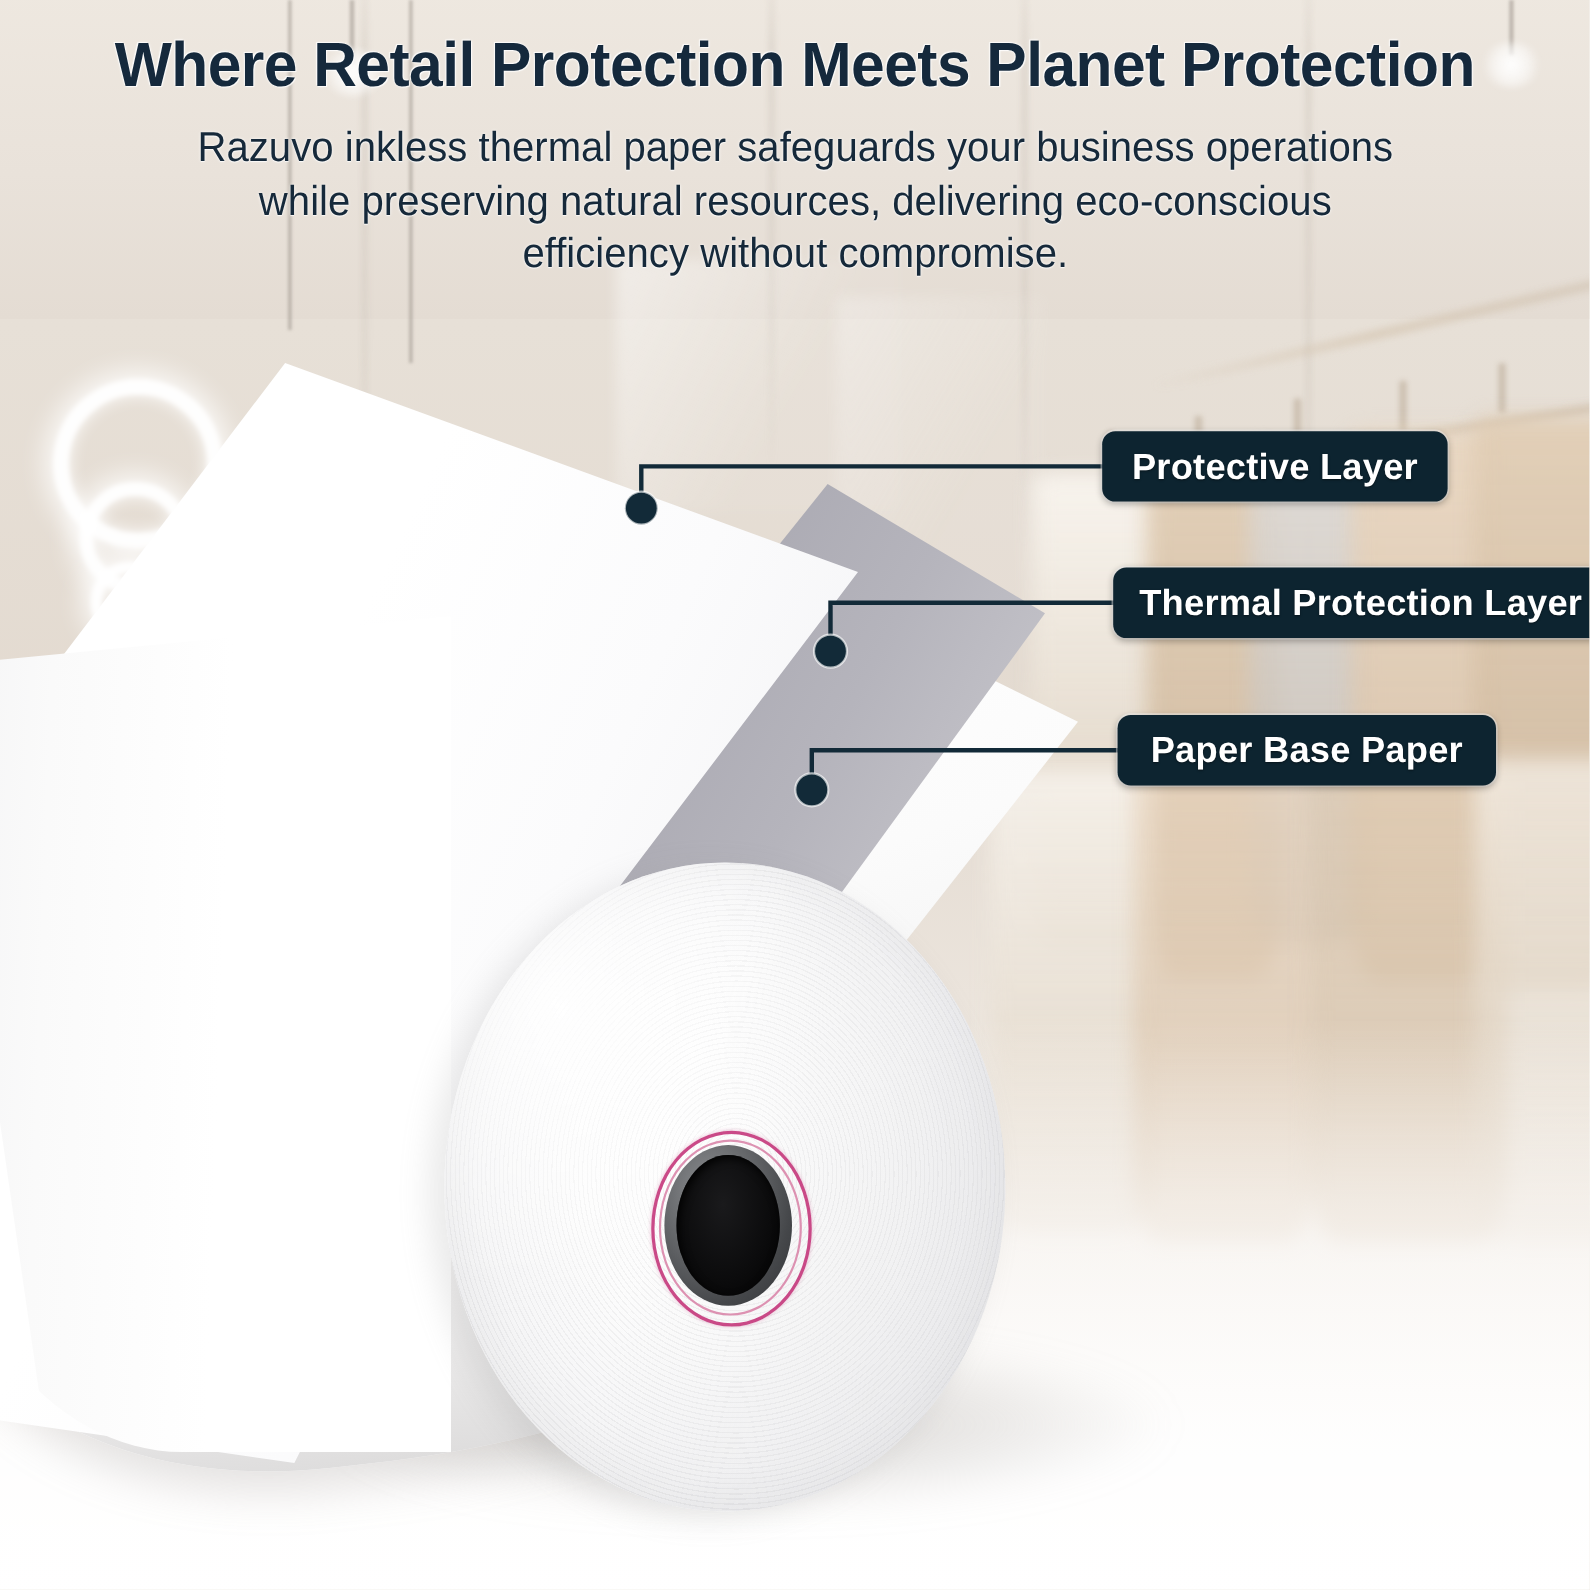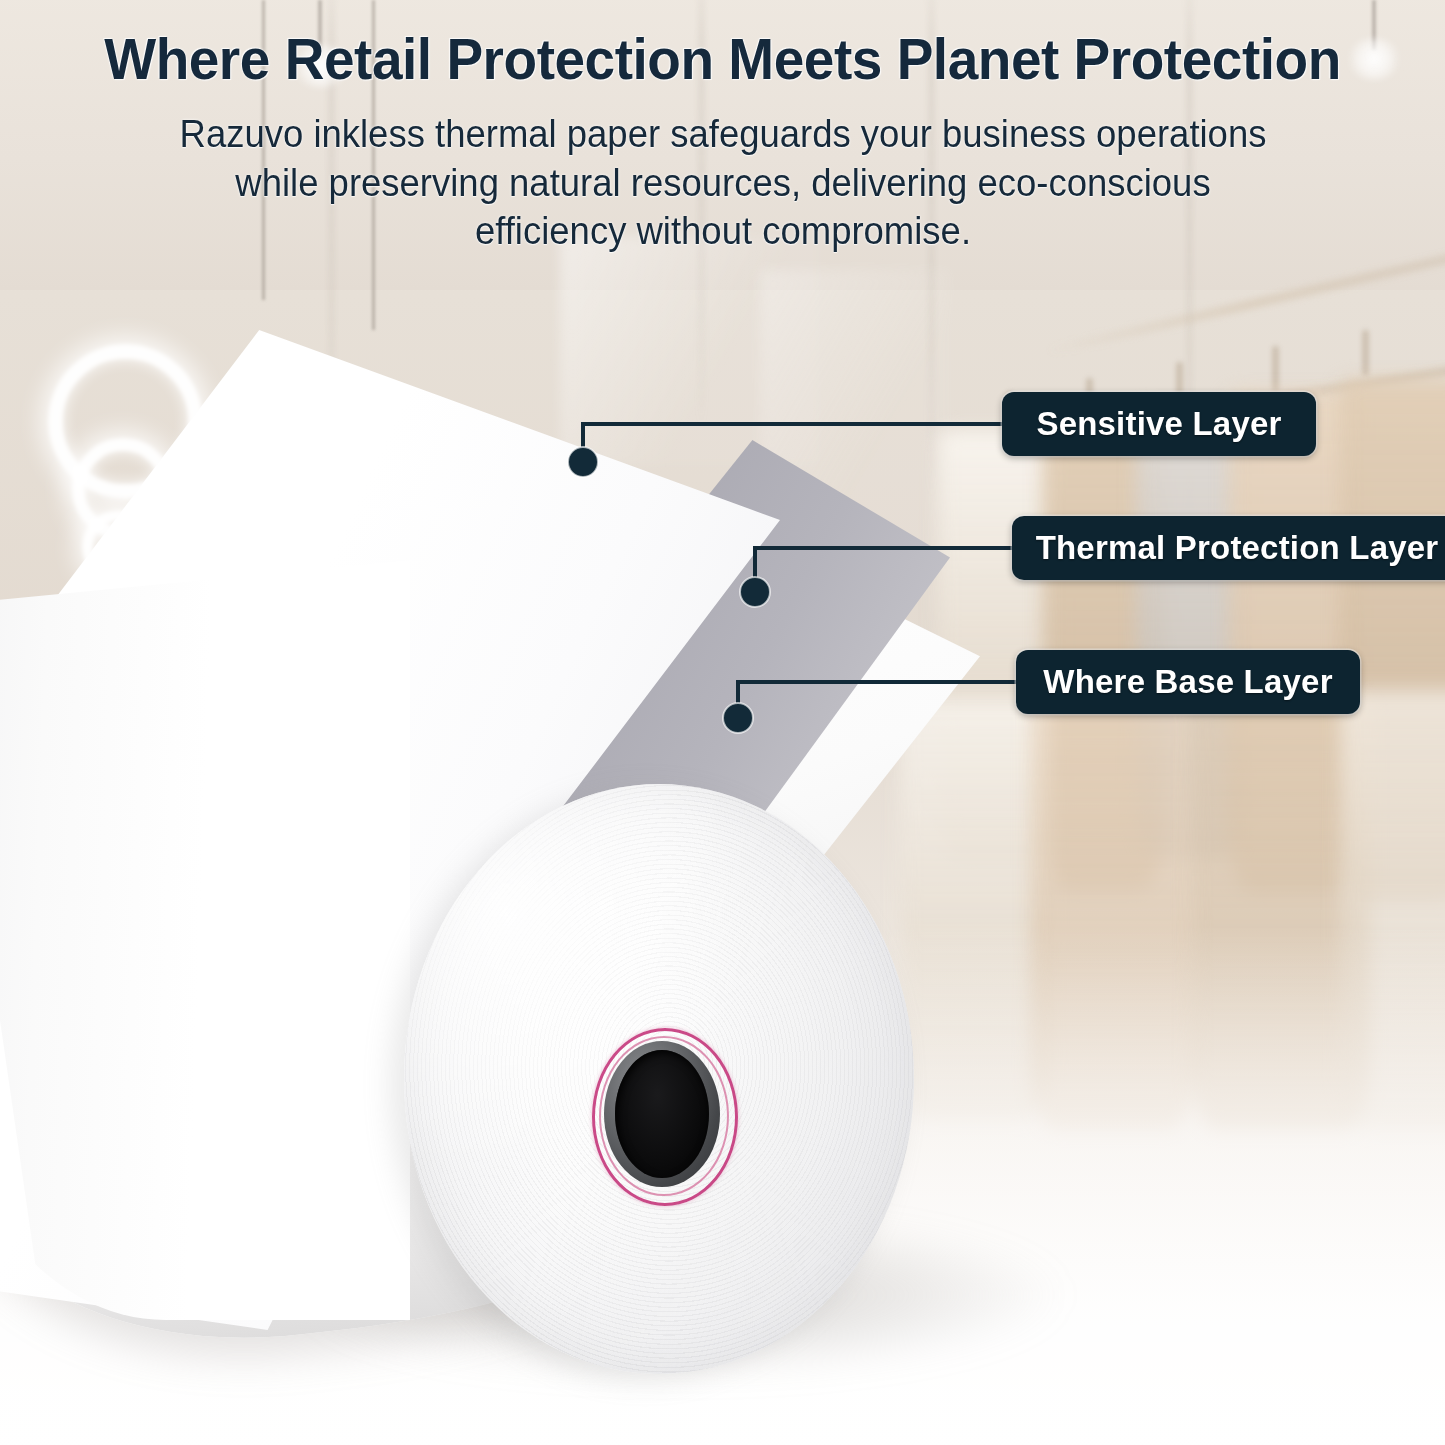--- a/index.html
+++ b/index.html
@@ -405,25 +405,25 @@
         <path d="M 583 462 L 583 424 L 1002 424 L 1002 424" fill="none" stroke="#122a38" stroke-width="4" stroke-linecap="square"></path>
         <circle cx="583" cy="462" r="15" fill="#122a38" stroke="rgba(255,255,255,.65)" stroke-width="2"></circle>
         <path d="M 755 592 L 755 548 L 1012 548 L 1012 548" fill="none" stroke="#122a38" stroke-width="4" stroke-linecap="square"></path>
         <circle cx="755" cy="592" r="15" fill="#122a38" stroke="rgba(255,255,255,.65)" stroke-width="2"></circle>
         <path d="M 738 718 L 738 682 L 1016 682 L 1016 682" fill="none" stroke="#122a38" stroke-width="4" stroke-linecap="square"></path>
         <circle cx="738" cy="718" r="15" fill="#122a38" stroke="rgba(255,255,255,.65)" stroke-width="2"></circle>
       </g>
   </svg>
 
   <div class="pill pill-1" style="left: 1002px; top: 392px; width: 270px; height: 64px; background: rgb(13, 36, 48); color: rgb(255, 255, 255);">
-    <span>Sensitive Layer</span>
+    <span>Protective Layer</span>
   </div>
   <div class="pill pill-2" style="left: 1012px; top: 516px; width: 406px; height: 64px; background: rgb(13, 36, 48); color: rgb(255, 255, 255);">
     <span>Thermal Protection Layer</span>
   </div>
   <div class="pill pill-3" style="left: 1016px; top: 650px; width: 300px; height: 64px; background: rgb(13, 36, 48); color: rgb(255, 255, 255);">
-    <span>Where Base Layer</span>
+    <span>Paper Base Paper</span>
   </div>
 
   <div class="headline">Where Retail Protection Meets Planet Protection</div>
   <div class="subhead">Razuvo inkless thermal paper safeguards your business operations while preserving natural resources, delivering eco-conscious efficiency without compromise.</div>
 
 </div>
 
 </body></html>

